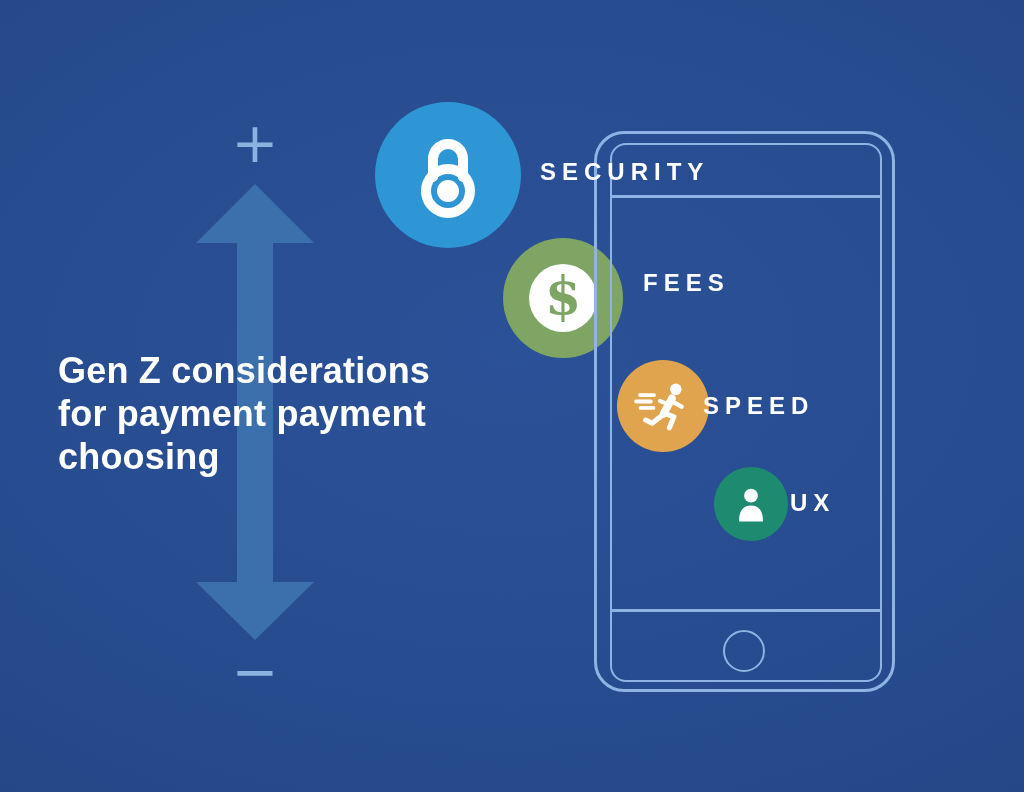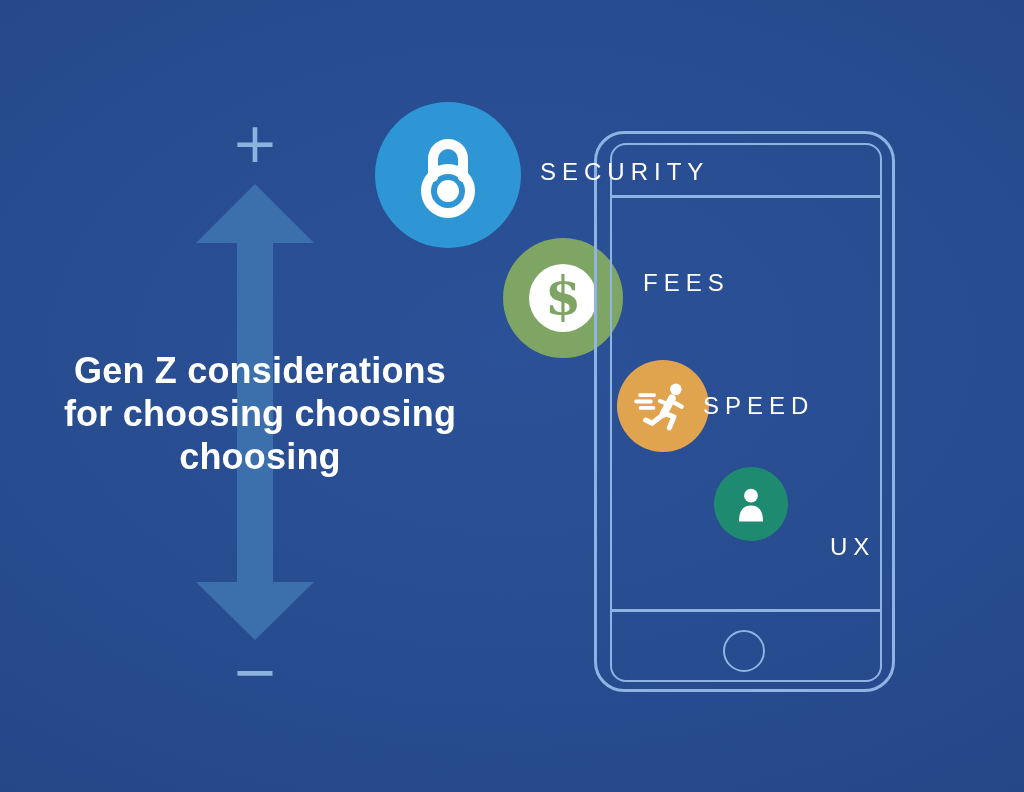--- a/index.html
+++ b/index.html
@@ -13,21 +13,21 @@
   .axis-glyph{
     width:100px;height:60px;line-height:60px;text-align:center;
     color:#8cb2e0;font-size:56px;font-weight:400;z-index:1;
     font-family:"DejaVu Sans", sans-serif;
   }
   .axis-svg{left:0;top:0;z-index:1;pointer-events:none;}
   
   .headline{
     left:58px;top:349px;width:404px;z-index:2;
     color:#ffffff;font-size:36px;line-height:43px;font-weight:700;
-    text-align:center;letter-spacing:0.2px;
+    letter-spacing:0.2px;
   }
   
   .bubble{border-radius:50%;display:flex;align-items:center;justify-content:center;z-index:3;}
   .bubble-security{left:375px;top:102px;width:146px;height:146px;background:#2e96d4;}
   .bubble-fees{left:503px;top:238px;width:120px;height:120px;background:#7ea563;}
   .bubble-speed{left:617px;top:360px;width:92px;height:92px;background:#e0a44e;}
   .bubble-ux{left:714px;top:467px;width:74px;height:74px;background:#1e8a70;}
   .fees-coin{
     width:68px;height:68px;border-radius:50%;background:#ffffff;
     display:flex;align-items:center;justify-content:center;
@@ -47,44 +47,44 @@
   }
   .phone-line{height:2.5px;background:#8fb3e3;z-index:4;}
   .phone-line-top{left:611px;top:195px;width:270px;}
   .phone-line-bottom{left:611px;top:609px;width:270px;}
   .home-button{
     left:723px;top:630px;width:42px;height:42px;box-sizing:border-box;
     border:2.5px solid #8fb3e3;border-radius:50%;z-index:4;
   }
   
   .item-label{
-    color:#ffffff;font-size:24px;font-weight:400;letter-spacing:6px;
+    color:#ffffff;font-size:24px;font-weight:700;letter-spacing:6px;
     line-height:26px;z-index:5;white-space:nowrap;
   }
   .label-security{left:540px;top:159px;}
   .label-fees{left:643px;top:270px;}
   .label-speed{left:703px;top:393px;}
-  .label-ux{left:830px;top:490px;margin-top:44px;}
+  .label-ux{left:790px;top:490px;}
 </style>
 </head>
 <body>
 
 <div class="canvas">
 
   <div class="abs axis-glyph" style="left:205px;top:113px;">+</div>
 
   <svg class="abs axis-svg" width="1024" height="792" viewBox="0 0 1024 792">
     <polygon points="255,184 196,243 237,243 237,582 196,582 255,640 314,582 273,582 273,243 314,243" fill="#3b70ac"></polygon>
   </svg>
 
   <div class="abs axis-glyph" style="left:205px;top:642px;">−</div>
 
   <div class="abs headline">
     <div>Gen Z considerations</div>
-    <div>for choosing choosing</div>
+    <div>for payment payment</div>
     <div>choosing</div>
   </div>
 
   <div class="abs bubble bubble-security">
     <svg width="100" height="100" viewBox="0 0 100 100">
       <path d="M35 52 V34 a15 15 0 0 1 30 0 V52" fill="none" stroke="#ffffff" stroke-width="10" stroke-linecap="round"></path>
       <circle cx="50" cy="66" r="22" fill="none" stroke="#ffffff" stroke-width="10"></circle>
       <circle cx="50" cy="66" r="11" fill="#ffffff"></circle>
     </svg>
   </div>

